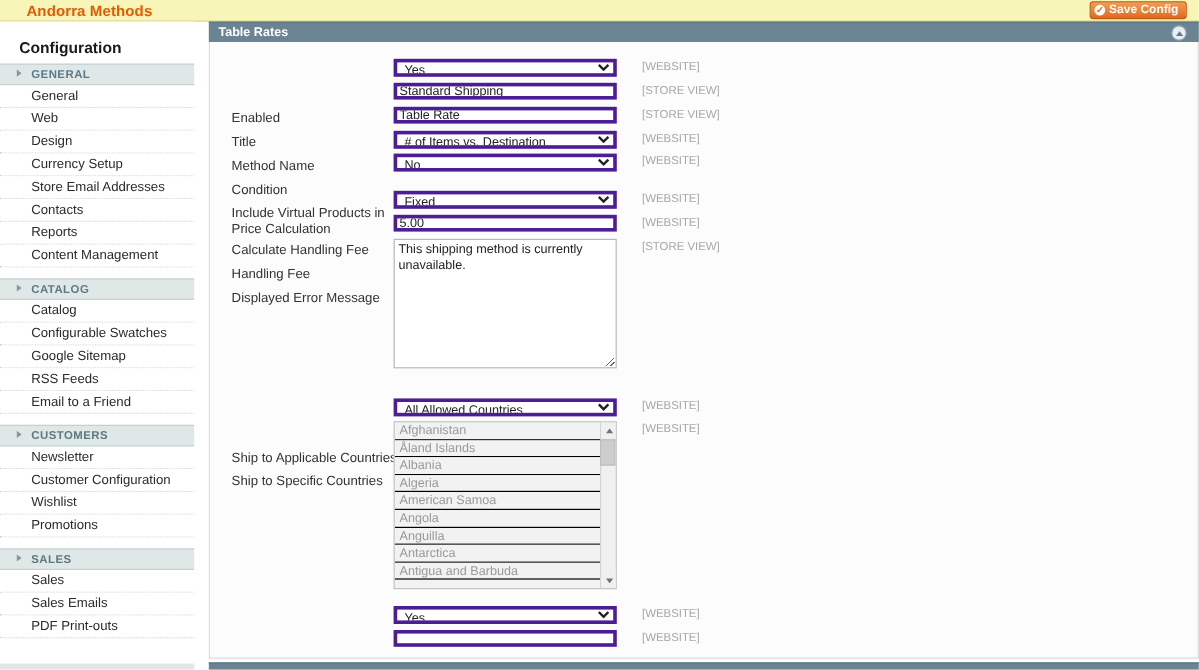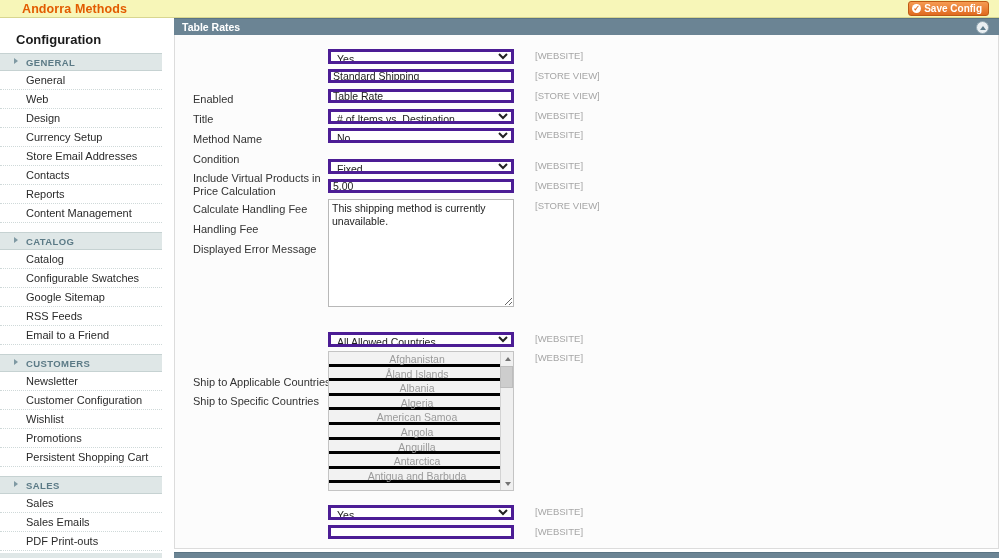--- a/index.html
+++ b/index.html
@@ -190,23 +190,22 @@
   .ms-list {
     position: absolute; left: 0; top: 0;
     width: 172px; height: 100%;
     overflow: hidden;
   }
   .ms-opt {
     height: 14.6px; line-height: 14.6px;
     padding-left: 4px;
     font-size: 10.5px;
     color: #9a9a9a;
-    border-bottom: 3px solid #000000;
+    border-bottom: 1px solid #000000;
     background: #f2f2f2;
-    text-align: center;
   }
   .ms-scroll {
     position: absolute; right: 0; top: 0;
     width: 13px; height: 100%;
     background: #f0f0f0;
     border-left: 1px solid #d3d3d3;
   }
   .ms-arrow {
     position: absolute; left: 0; width: 13px; height: 13px;
     display: flex; align-items: center; justify-content: center;
@@ -274,21 +273,20 @@
       <div class="nav-item">Configurable Swatches</div>
       <div class="nav-item">Google Sitemap</div>
       <div class="nav-item">RSS Feeds</div>
       <div class="nav-item">Email to a Friend</div>
       <div class="nav-spacer"></div>
       <div class="nav-group-header"><span class="tri"></span><span>CUSTOMERS</span></div>
       <div class="nav-item">Newsletter</div>
       <div class="nav-item">Customer Configuration</div>
       <div class="nav-item">Wishlist</div>
       <div class="nav-item">Promotions</div>
-      <div class="nav-item">Persistent Shopping Cart</div>
       <div class="nav-spacer"></div>
       <div class="nav-group-header"><span class="tri"></span><span>SALES</span></div>
       <div class="nav-item">Sales</div>
       <div class="nav-item">Sales Emails</div>
       <div class="nav-item">PDF Print-outs</div>
     </div>
 </div>
 <div id="sidebar-bottom-strip"></div>
 
 <div id="content">

